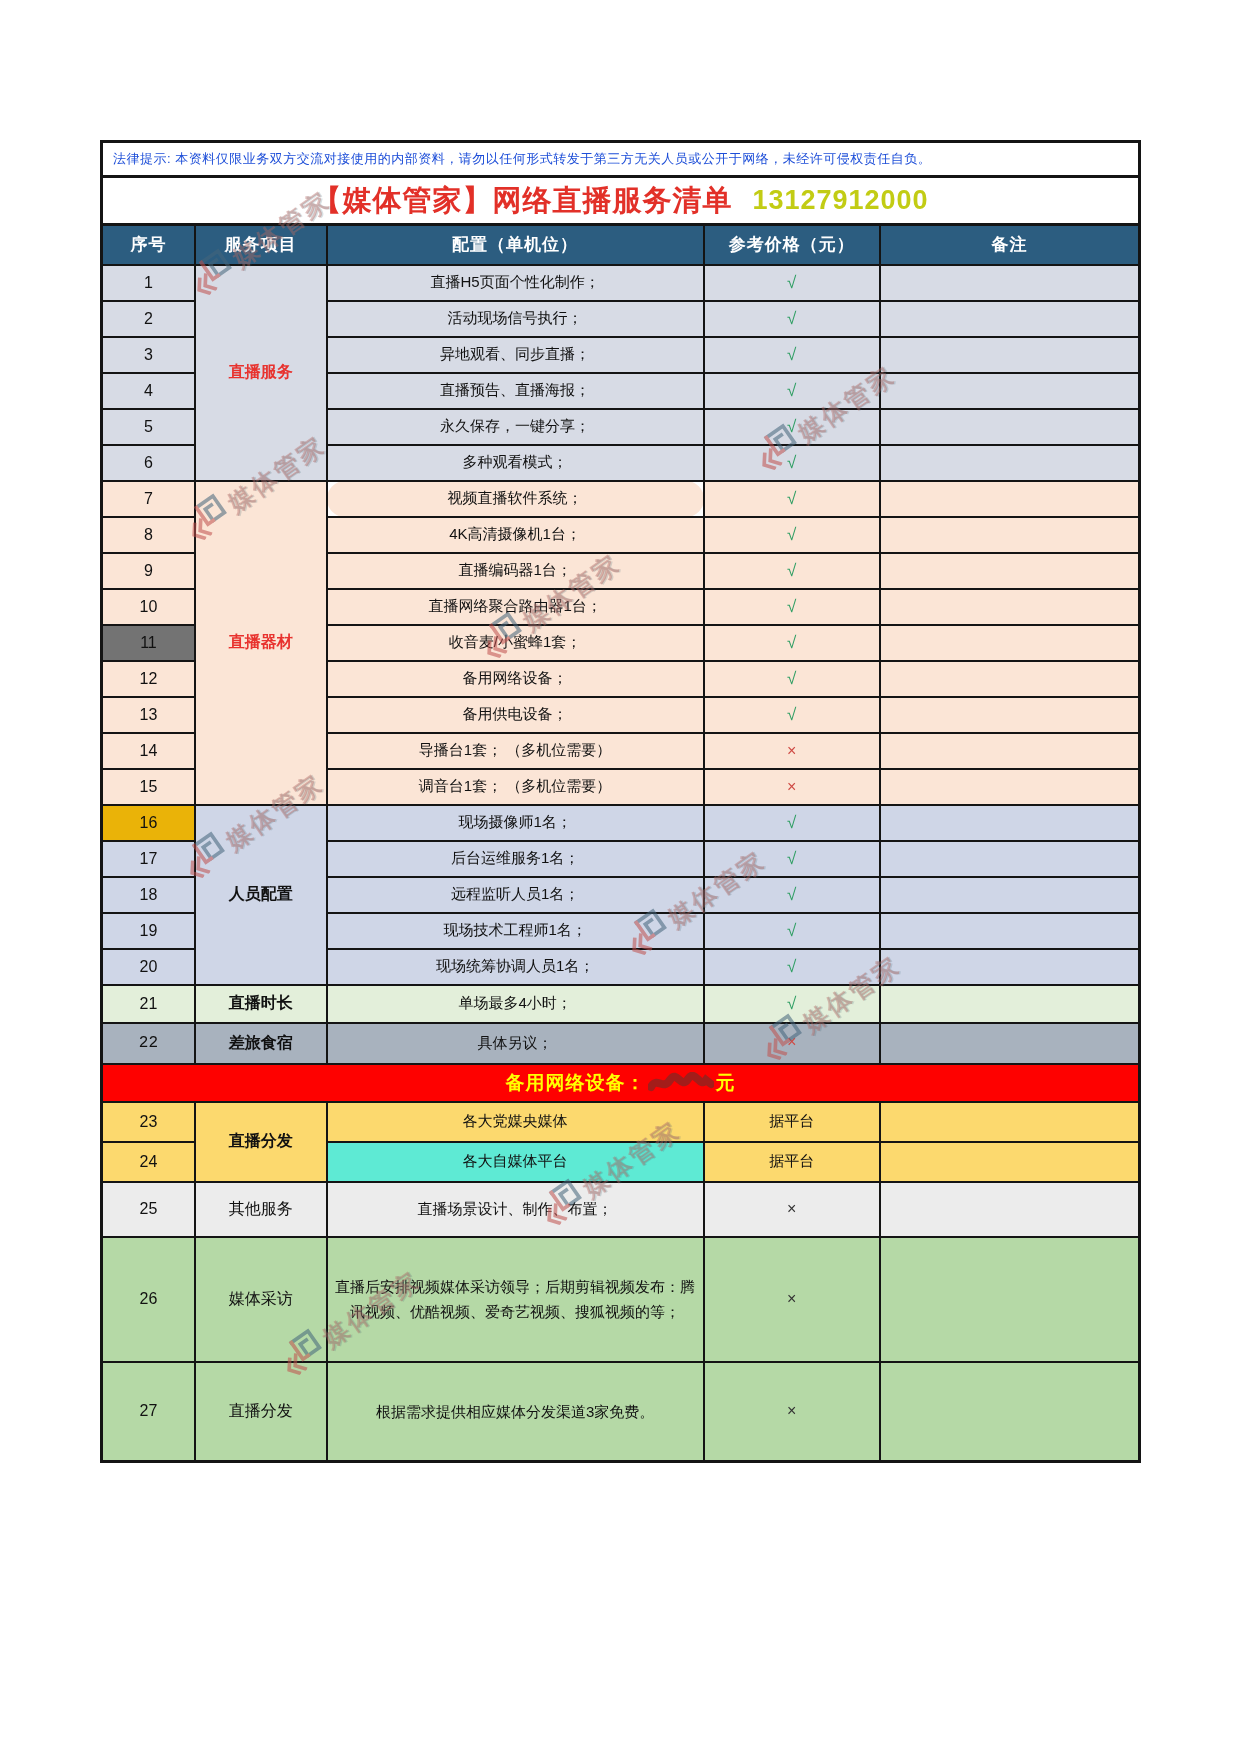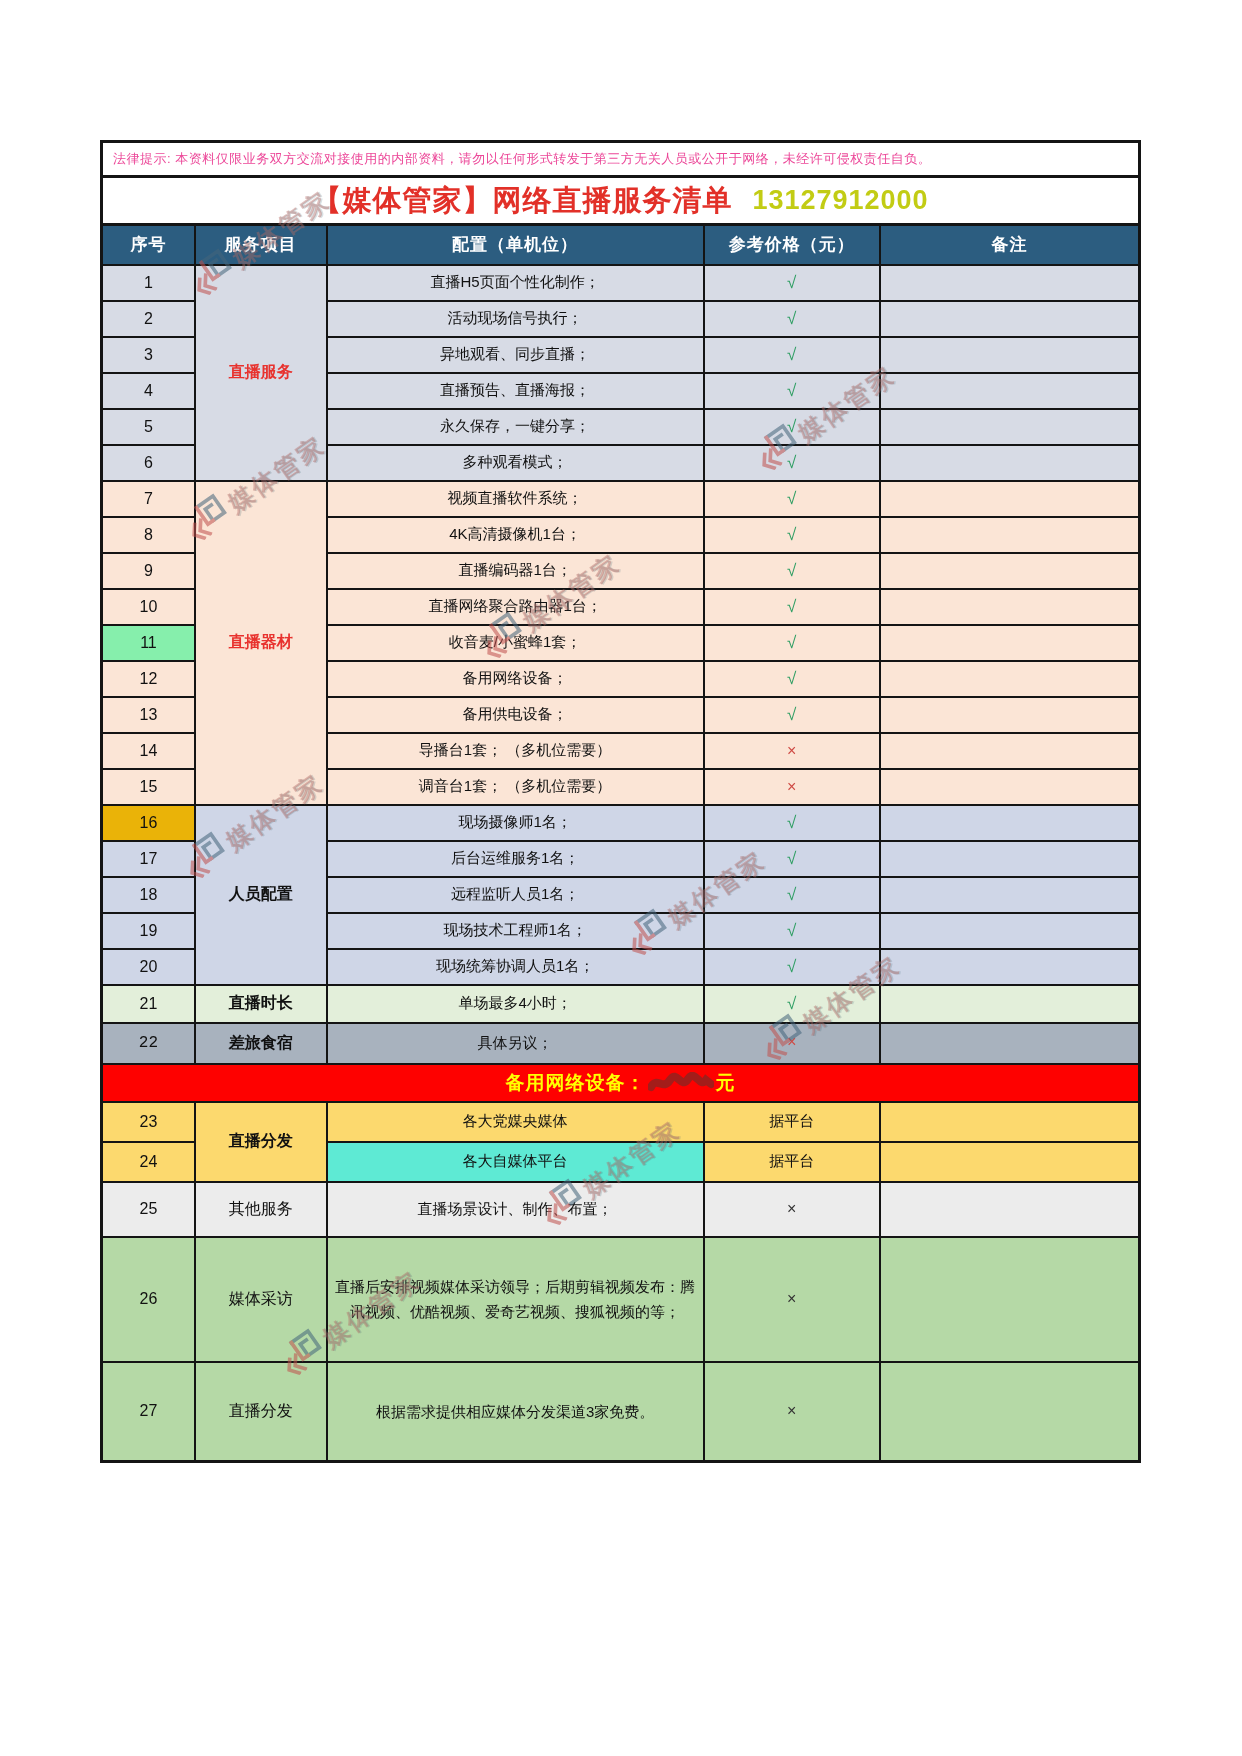--- a/index.html
+++ b/index.html
@@ -1,18 +1,18 @@
 <!DOCTYPE html>
 <html><head>
 <meta charset="utf-8">
 <style>
   html,body{margin:0;padding:0;}
   body{width:1242px;height:1756px;background:#ffffff;font-family:"Liberation Sans","DejaVu Sans",sans-serif;position:relative;overflow:hidden;}
   .content{position:absolute;left:100px;top:140px;width:1041px;}
-  .disclaimer{box-sizing:border-box;height:38px;border:3px solid #141414;display:flex;align-items:center;padding:0 10px;background:#fff;color:#ec4899;font-size:13px;letter-spacing:.5px;}
+  .disclaimer{box-sizing:border-box;height:38px;border:3px solid #141414;display:flex;align-items:center;padding:0 10px;background:#fff;color:#1d4ed8;font-size:13px;letter-spacing:.5px;}
   .title-row{box-sizing:border-box;height:45px;border-left:3px solid #141414;border-right:3px solid #141414;background:#fff;display:flex;align-items:center;justify-content:center;gap:20px;}
   .page-title{color:#e23028;font-weight:bold;font-size:29px;letter-spacing:1px;}
   .phone{color:#c2cc14;font-size:27px;font-weight:bold;letter-spacing:1px;}
   table.svc{width:100%;border-collapse:collapse;border:3px solid #141414;table-layout:fixed;}
   table.svc th,table.svc td{border:2px solid #141414;text-align:center;vertical-align:middle;padding:2px 4px;box-sizing:border-box;}
   table.svc th{background:#2c5d80;color:#ffffff;font-size:17px;font-weight:bold;height:40px;letter-spacing:1px;}
   td.num-cell{font-size:16px;color:#111;}
   td.cfg-cell{font-size:15px;color:#111;}
   td.cfg-left{text-align:left;padding:6px 10px;line-height:1.7;}
   td.group-cell{font-size:16px;}
@@ -92,21 +92,21 @@
         </tr>
         <tr style="height: 36px;">
           <td class="num-cell" style="background: rgb(215, 219, 229);">6</td>
           <td class="cfg-cell" style="background: rgb(215, 219, 229);">多种观看模式；</td>
           <td class="mark-check" style="background: rgb(215, 219, 229);">√</td>
           <td style="background: rgb(215, 219, 229);"></td>
         </tr>
         <tr style="height: 36px;">
           <td class="num-cell" style="background: rgb(251, 229, 214);">7</td>
           <td class="group-cell group-red" rowspan="9" style="background: rgb(251, 229, 214);">直播器材</td>
-          <td class="cfg-cell" style="background: rgb(251, 229, 214);">视频直播软件系统；</td>
+          <td class="cfg-cell" style="background: rgb(251, 229, 214); border-radius: 18px;">视频直播软件系统；</td>
           <td class="mark-check" style="background: rgb(251, 229, 214);">√</td>
           <td style="background: rgb(251, 229, 214);"></td>
         </tr>
         <tr style="height: 36px;">
           <td class="num-cell" style="background: rgb(251, 229, 214);">8</td>
           <td class="cfg-cell" style="background: rgb(251, 229, 214);">4K高清摄像机1台；</td>
           <td class="mark-check" style="background: rgb(251, 229, 214);">√</td>
           <td style="background: rgb(251, 229, 214);"></td>
         </tr>
         <tr style="height: 36px;">
@@ -115,21 +115,21 @@
           <td class="mark-check" style="background: rgb(251, 229, 214);">√</td>
           <td style="background: rgb(251, 229, 214);"></td>
         </tr>
         <tr style="height: 36px;">
           <td class="num-cell" style="background: rgb(251, 229, 214);">10</td>
           <td class="cfg-cell" style="background: rgb(251, 229, 214);">直播网络聚合路由器1台；</td>
           <td class="mark-check" style="background: rgb(251, 229, 214);">√</td>
           <td style="background: rgb(251, 229, 214);"></td>
         </tr>
         <tr style="height: 36px;">
-          <td class="num-cell" style="background: #86efac;">11</td>
+          <td class="num-cell" style="background: #737373;">11</td>
           <td class="cfg-cell" style="background: rgb(251, 229, 214);">收音麦/小蜜蜂1套；</td>
           <td class="mark-check" style="background: rgb(251, 229, 214);">√</td>
           <td style="background: rgb(251, 229, 214);"></td>
         </tr>
         <tr style="height: 36px;">
           <td class="num-cell" style="background: rgb(251, 229, 214);">12</td>
           <td class="cfg-cell" style="background: rgb(251, 229, 214);">备用网络设备；</td>
           <td class="mark-check" style="background: rgb(251, 229, 214);">√</td>
           <td style="background: rgb(251, 229, 214);"></td>
         </tr>

